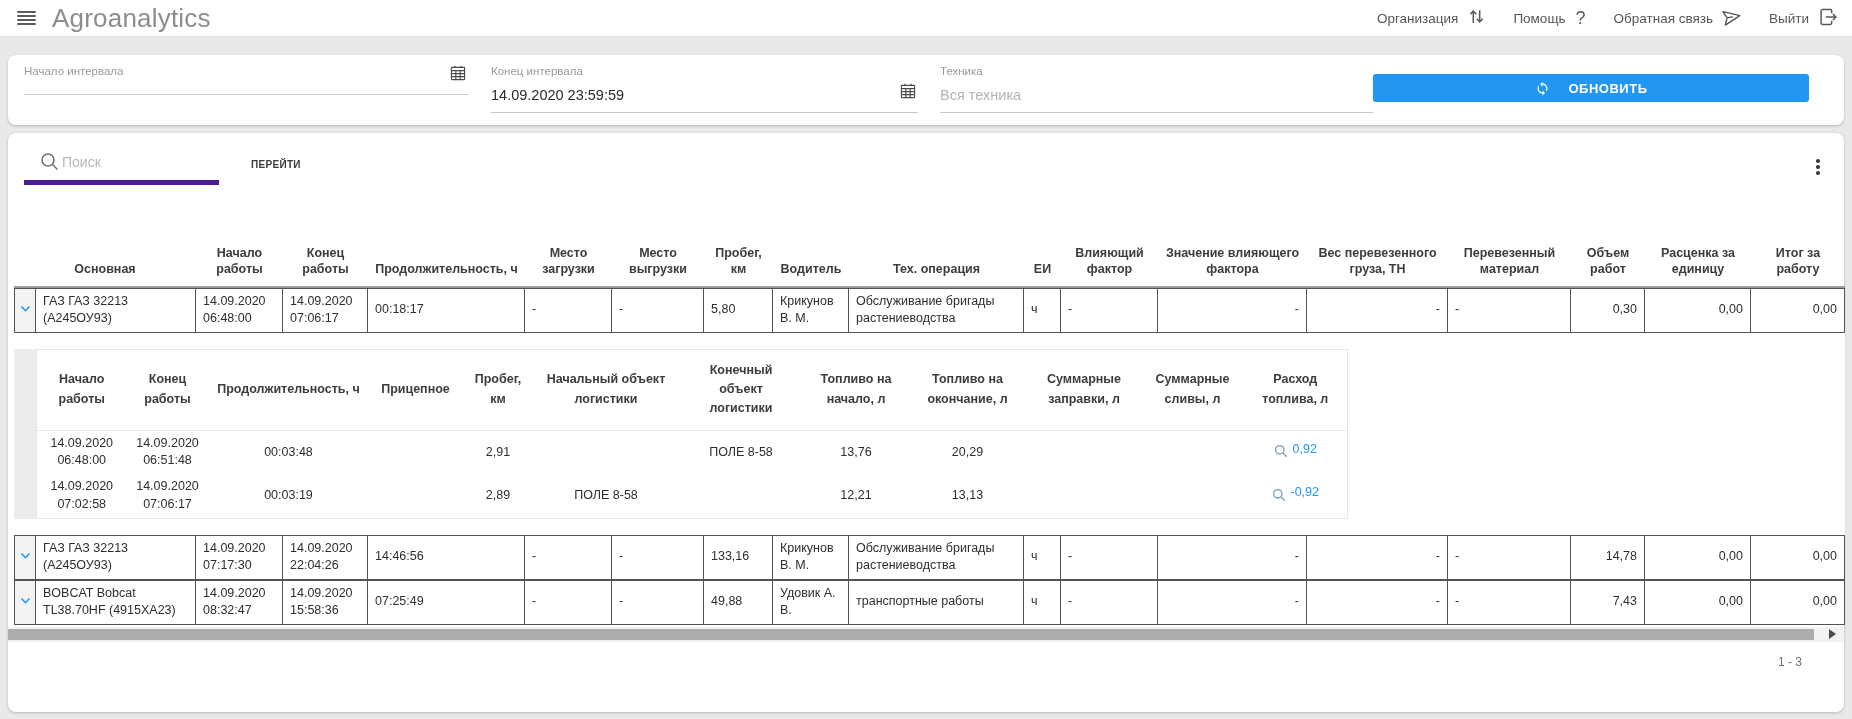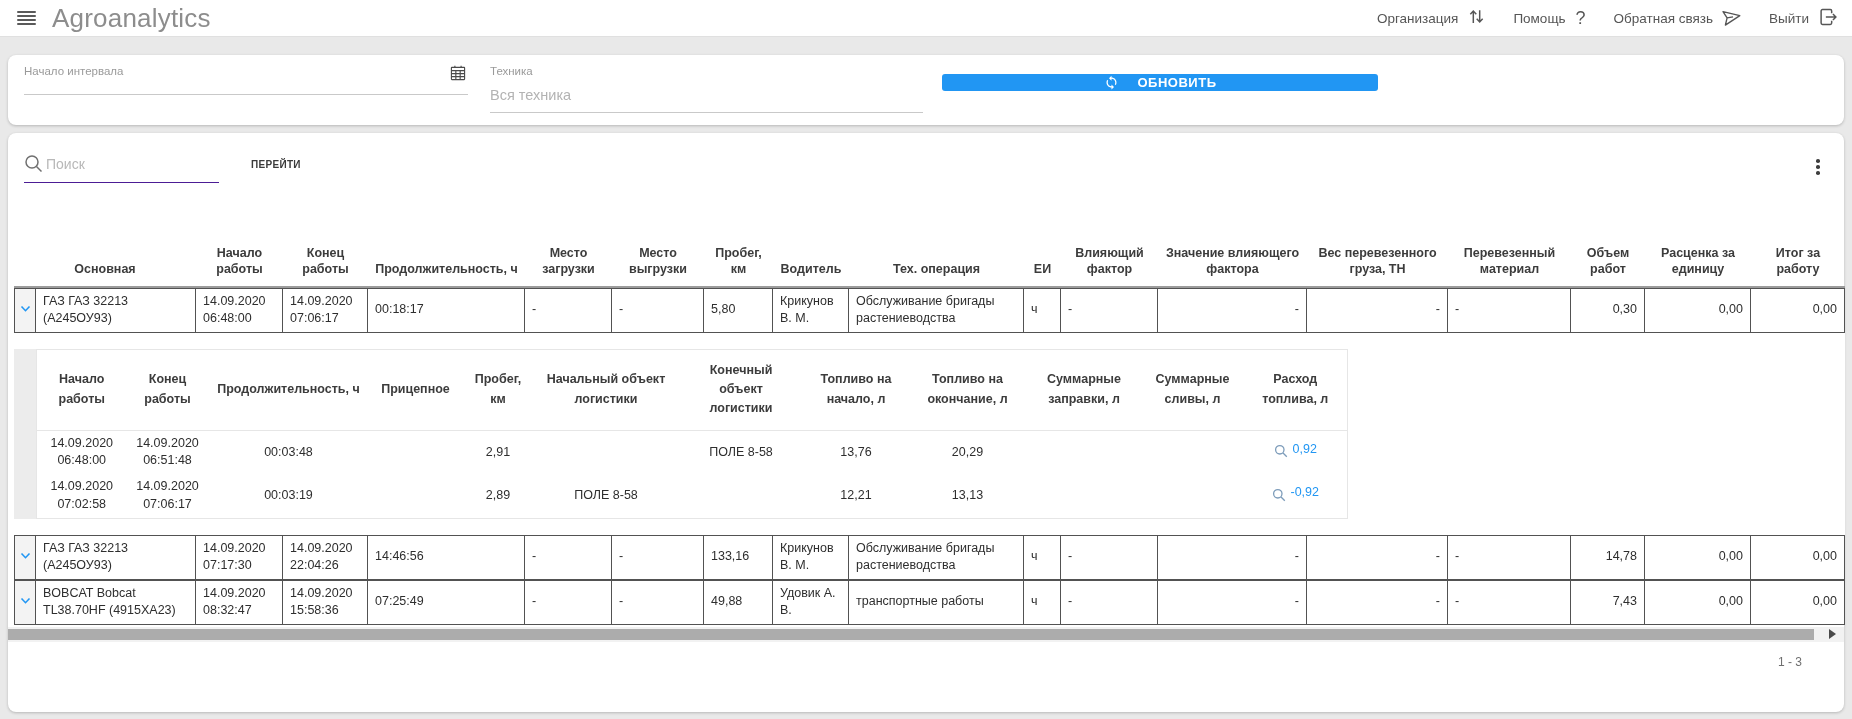--- a/index.html
+++ b/index.html
@@ -26,30 +26,30 @@
     padding:10px 16px;box-sizing:border-box;}
   .field{position:relative;padding-bottom:8px;border-bottom:1px solid #c9c9c9;box-sizing:border-box;}
   .flabel{font-size:11.5px;color:#9a9a9a;display:block;margin-bottom:9px;}
   .field input{border:0;outline:0;padding:0;width:92%;background:transparent;
     font-size:14.5px;color:#2a2a2a;font-family:inherit;}
   .field input::placeholder{color:#b3b3b3;}
   .cal{position:absolute;right:2px;bottom:9px;cursor:pointer;}
   .f1{width:444px;}
   .f2{width:427px;margin-left:23px;}
   .f3{width:433px;margin-left:22px;}
-  .refresh-btn{margin-left:19px;margin-top:9px;width:436px;height:17px;
+  .refresh-btn{margin-top:9px;width:436px;height:28px;
     background:#2196f3;color:#fff;border:none;border-radius:3px;
     font-size:13px;font-weight:bold;letter-spacing:.5px;
     display:flex;align-items:center;justify-content:center;gap:19px;
     cursor:pointer;font-family:inherit;}
   
   .main-card{margin-top:8px;height:579px;box-sizing:border-box;padding-top:12px;position:relative;}
   .toolbar{display:flex;align-items:center;padding:0 16px;height:46px;}
   .search-box{display:flex;align-items:flex-end;gap:1px;width:195px;
-    border-bottom:1px solid #4c1d95;padding-bottom:9px;}
+    border-bottom:5px solid #4c1d95;padding-bottom:9px;justify-content:flex-end;}
   .search-box input{border:0;outline:0;font-size:14px;color:#333;width:155px;font-family:inherit;background:transparent;}
   .search-box input::placeholder{color:#b8b8b8;}
   .go-btn{background:none;border:none;font-weight:bold;font-size:10px;color:#3b3b3b;
     margin-left:26px;margin-bottom:8px;letter-spacing:.3px;cursor:pointer;font-family:inherit;}
   .kebab{margin-left:auto;margin-right:4px;margin-bottom:2px;display:flex;flex-direction:column;gap:2.6px;padding:4px;cursor:pointer;}
   .kebab i{width:3.6px;height:3.6px;border-radius:50%;background:#3e3e3e;}
   
   .table-wrap{margin-top:54px;}
   table.main{border-collapse:separate;border-spacing:0;table-layout:fixed;width:1831px;margin-left:6px;}
   .main th{font-size:12.5px;color:#3c3c3c;font-weight:bold;text-align:center;
@@ -124,20 +124,31 @@
           <path d="M6.5 8.5 H16 M13.2 5.7 L16 8.5 L13.2 11.3"></path>
         </svg>
       </span>
     </div>
   </div>
 </div>
 
 <div class="card filter-card">
   <div class="field f1">
     <span class="flabel">Начало интервала</span>
+    <span class="cal">
+      <svg width="16" height="16" viewBox="0 0 17 17" fill="none" stroke="#4a4a4a" stroke-width="1.2">
+        <path d="M5.2 0.8 V3.2 M11.8 0.8 V3.2"></path>
+          <rect x="1.5" y="2.5" width="14" height="13" rx="0.5"></rect>
+        <path d="M1.5 6 H15.5 M6.2 6 V15.5 M10.8 6 V15.5 M1.5 9.2 H15.5 M1.5 12.4 H15.5"></path>
+      </svg>
+    </span>
+  </div>
+  <div class="field f2">
+    <span class="flabel">Конец интервала</span>
+    <input type="text" value="14.09.2020 23:59:59" style="">
     <span class="cal">
       <svg width="16" height="16" viewBox="0 0 17 17" fill="none" stroke="#4a4a4a" stroke-width="1.2">
         <path d="M5.2 0.8 V3.2 M11.8 0.8 V3.2"></path>
           <rect x="1.5" y="2.5" width="14" height="13" rx="0.5"></rect>
         <path d="M1.5 6 H15.5 M6.2 6 V15.5 M10.8 6 V15.5 M1.5 9.2 H15.5 M1.5 12.4 H15.5"></path>
       </svg>
     </span>
   </div>
   <div class="field f3">
     <span class="flabel">Техника</span>

